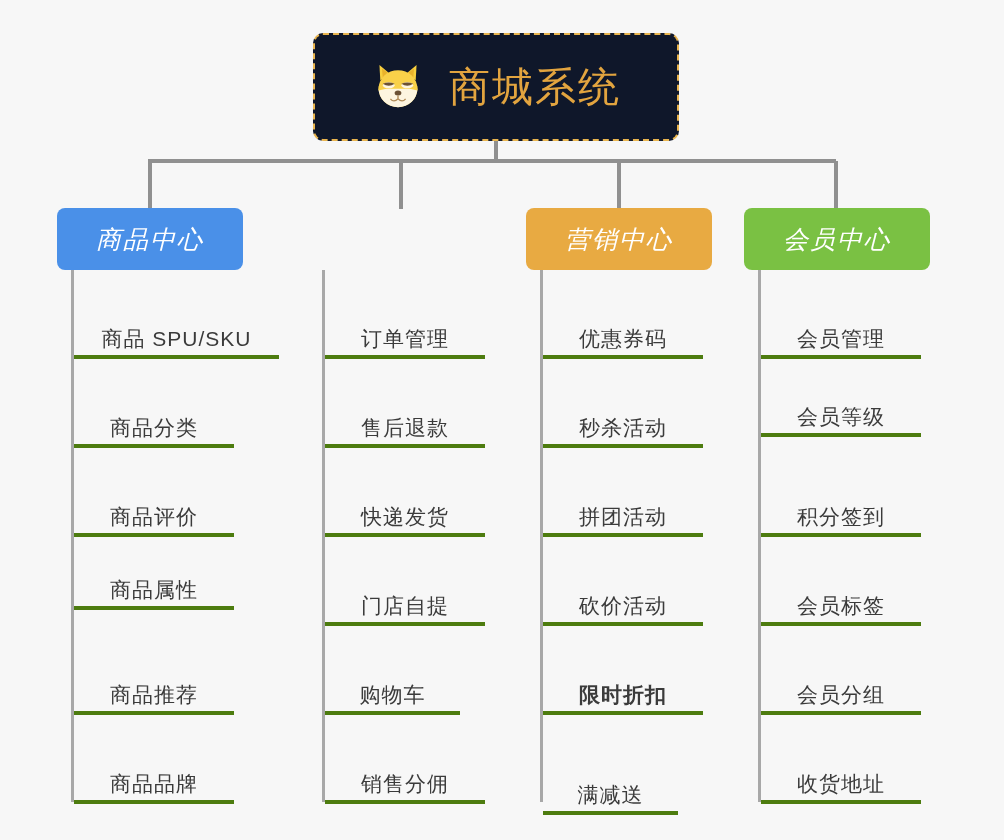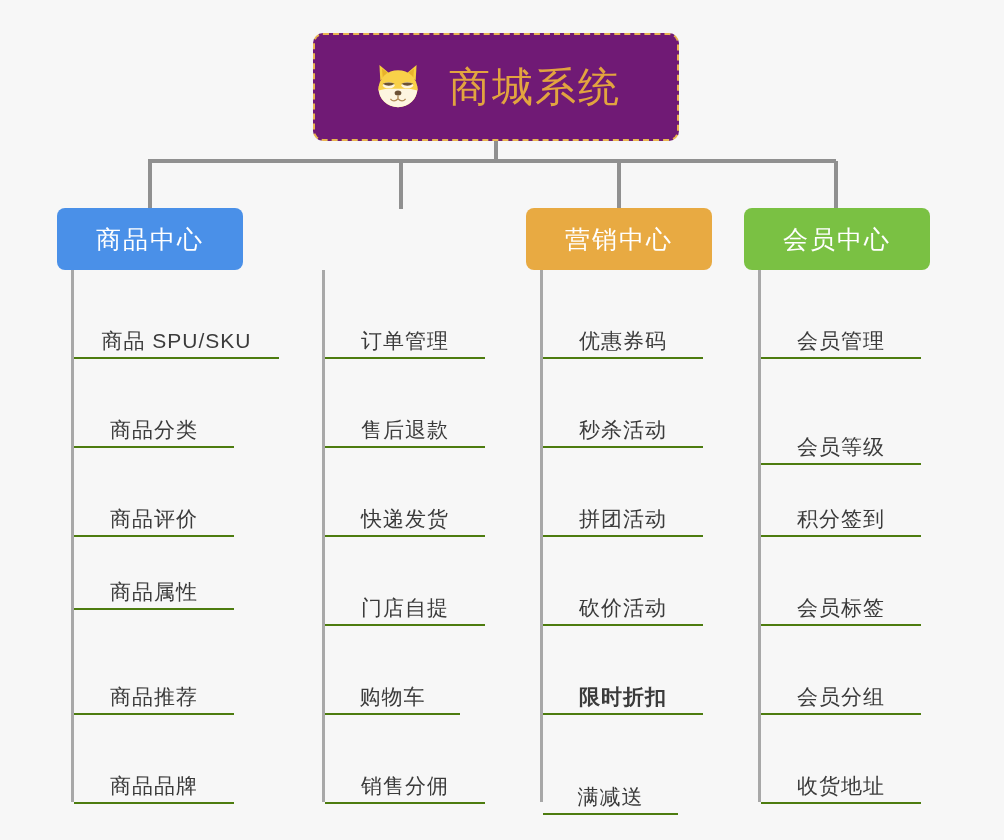--- a/index.html
+++ b/index.html
@@ -20,21 +20,21 @@
   }
 
   
   .root-node {
     position: absolute;
     left: 313px;
     top: 33px;
     width: 366px;
     height: 108px;
     box-sizing: border-box;
-    background: #701a75;
+    background: #0f172a;
     border: 2px dashed #e9b54f;
     border-radius: 10px;
     display: flex;
     align-items: center;
     justify-content: center;
     gap: 24px;
   }
   .root-title {
     font-size: 41px;
     color: #e2a43f;
@@ -67,20 +67,21 @@
     position: absolute;
     top: 208px;
     height: 62px;
     border-radius: 8px;
     display: flex;
     align-items: center;
     justify-content: center;
     color: #ffffff;
     font-size: 25px;
     letter-spacing: 2px;
+    font-style: italic;
   }
 
   
   .column {
     position: absolute;
     top: 270px;
     width: 200px;
   }
   .spine {
     position: absolute;
@@ -95,21 +96,21 @@
     left: 0;
     top: 0;
     width: 200px;
   }
   .leaf {
     position: absolute;
     left: 3px;
     width: 160px;
     height: 89px;
     box-sizing: border-box;
-    border-bottom: 2px solid #4d7c0f;
+    border-bottom: 4px solid #4d7c0f;
     display: flex;
     align-items: flex-end;
     justify-content: center;
     padding-bottom: 4px;
   }
   .leaf-wide { width: 205px; }
   .leaf-label {
     font-size: 21px;
     color: #3b3b3b;
     letter-spacing: 1px;
@@ -231,21 +232,21 @@
         </div>
     </div>
   </div>
 
   <div class="column" style="left:758px;">
     <div class="spine"></div>
     <div class="leaf-list">
       <div class="leaf" style="top:0px;">
           <span class="leaf-label">会员管理</span>
         </div>
-      <div class="leaf" style="top:106px;">
+      <div class="leaf" style="top:78px;">
           <span class="leaf-label">会员等级</span>
         </div>
       <div class="leaf" style="top:178px;">
           <span class="leaf-label">积分签到</span>
         </div>
       <div class="leaf" style="top:267px;">
           <span class="leaf-label">会员标签</span>
         </div>
       <div class="leaf" style="top:356px;">
           <span class="leaf-label">会员分组</span>

